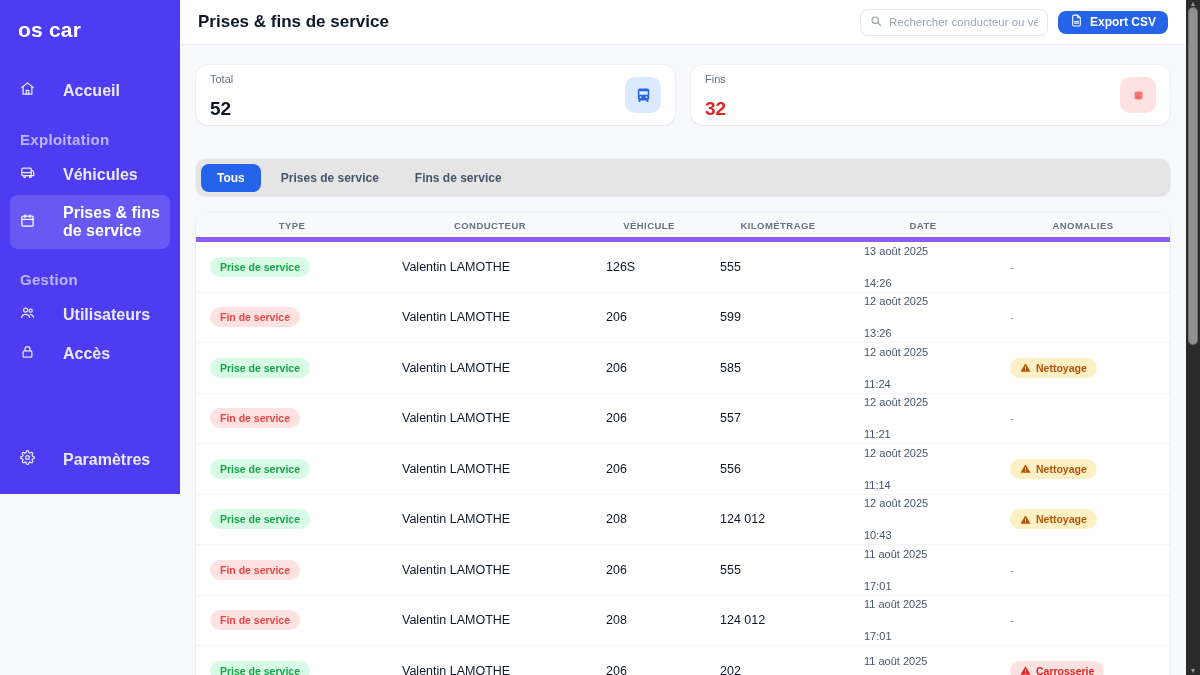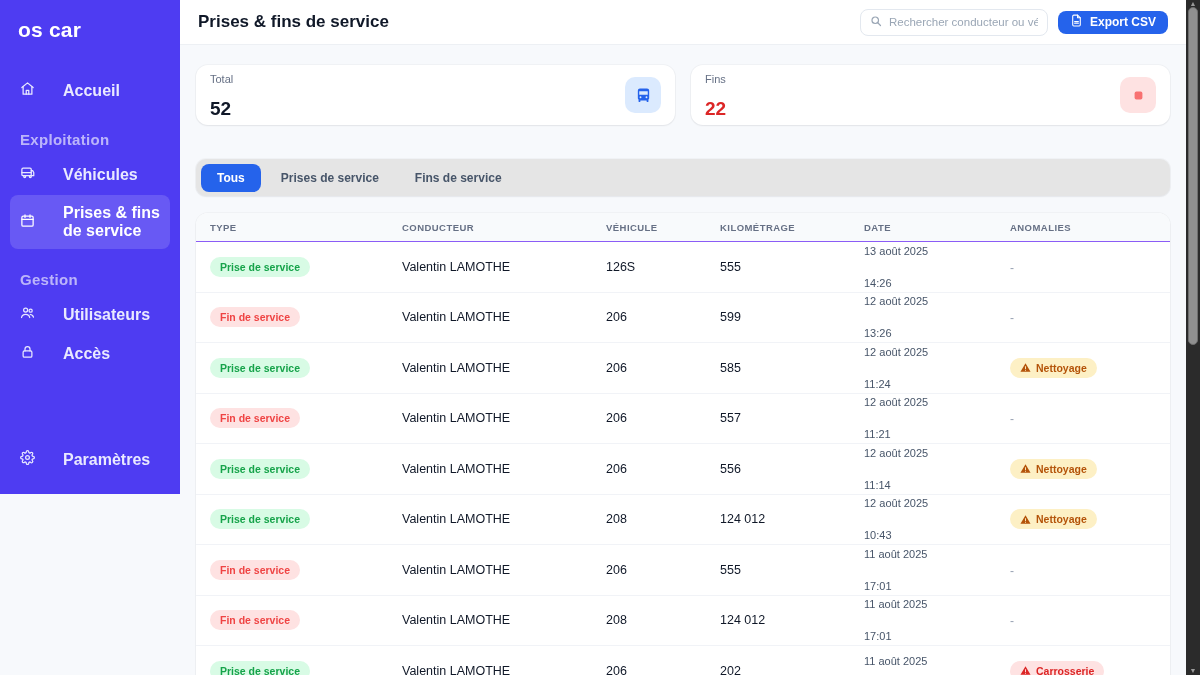--- a/index.html
+++ b/index.html
@@ -77,21 +77,21 @@
     border-radius:8px; cursor:pointer; background:transparent; border:none;
     font-family:"Liberation Sans","DejaVu Sans",sans-serif;
   }
   .tab.active { background:#2563eb; color:#fff; }
   
   .table-card {
     margin-top:17px; background:#fff; border-radius:12px 12px 0 0;
     box-shadow:0 1px 2px rgba(16,24,40,.05), 0 0 0 1px rgba(16,24,40,.03); overflow:hidden;
   }
   .t-row { display:grid; grid-template-columns:192px 204px 114px 144px 146px 1fr; align-items:center; }
-  .t-head { background:#f8fafc; border-bottom:1px solid #8b5cf6; height:29px; }
+  .t-head { background:#f8fafc; border-bottom:5px solid #8b5cf6; height:29px;text-align:center; }
   .t-head .t-cell {
     font-size:9.5px; font-weight:700; color:#667085; letter-spacing:.45px; text-transform:uppercase;
   }
   .t-cell { padding:0 14px; }
   .t-body .t-row { border-bottom:1px solid #f1f3f7; height:50.5px; }
   .cell-main { font-size:12.5px; color:#101828; }
   .type-badge {
     display:inline-block; padding:4px 10px; border-radius:999px; font-size:10.5px; font-weight:700;
   }
   .type-badge.prise { background:#d8fbe5; color:#16a34a; }
@@ -227,21 +227,21 @@
         </div>
         <div class="stat-icon blue">
           <svg viewBox="0 0 24 24" fill="currentColor">
               <path d="M4 5a3 3 0 0 1 3-3h10a3 3 0 0 1 3 3v11a2 2 0 0 1-1 1.73V20a1.3 1.3 0 0 1-2.6 0v-1H7.6v1A1.3 1.3 0 0 1 5 20v-2.27A2 2 0 0 1 4 16zm2 1v5h12V6zm1.8 9.8a1.3 1.3 0 1 0 0-2.6 1.3 1.3 0 0 0 0 2.6zm8.4 0a1.3 1.3 0 1 0 0-2.6 1.3 1.3 0 0 0 0 2.6z"></path>
             </svg>
         </div>
       </div>
       <div class="stat-card">
         <div>
           <div class="stat-label">Fins</div>
-          <div class="stat-value red">22</div>
+          <div class="stat-value red">32</div>
         </div>
         <div class="stat-icon red">
           <svg viewBox="0 0 24 24" fill="currentColor">
               <rect x="6.5" y="6.5" width="11" height="11" rx="2.5"></rect>
             </svg>
         </div>
       </div>
     </div>
 
     <div class="tabs-strip">

